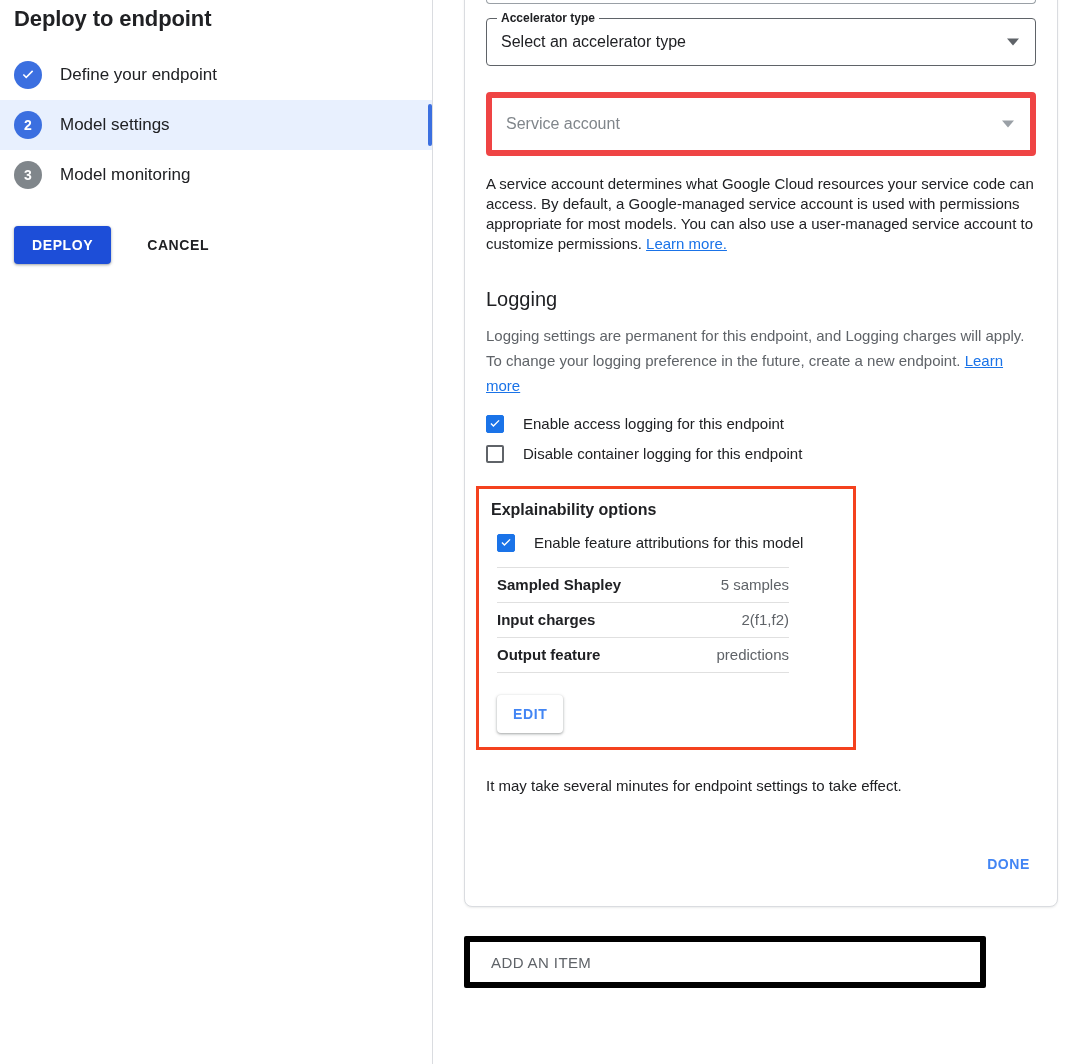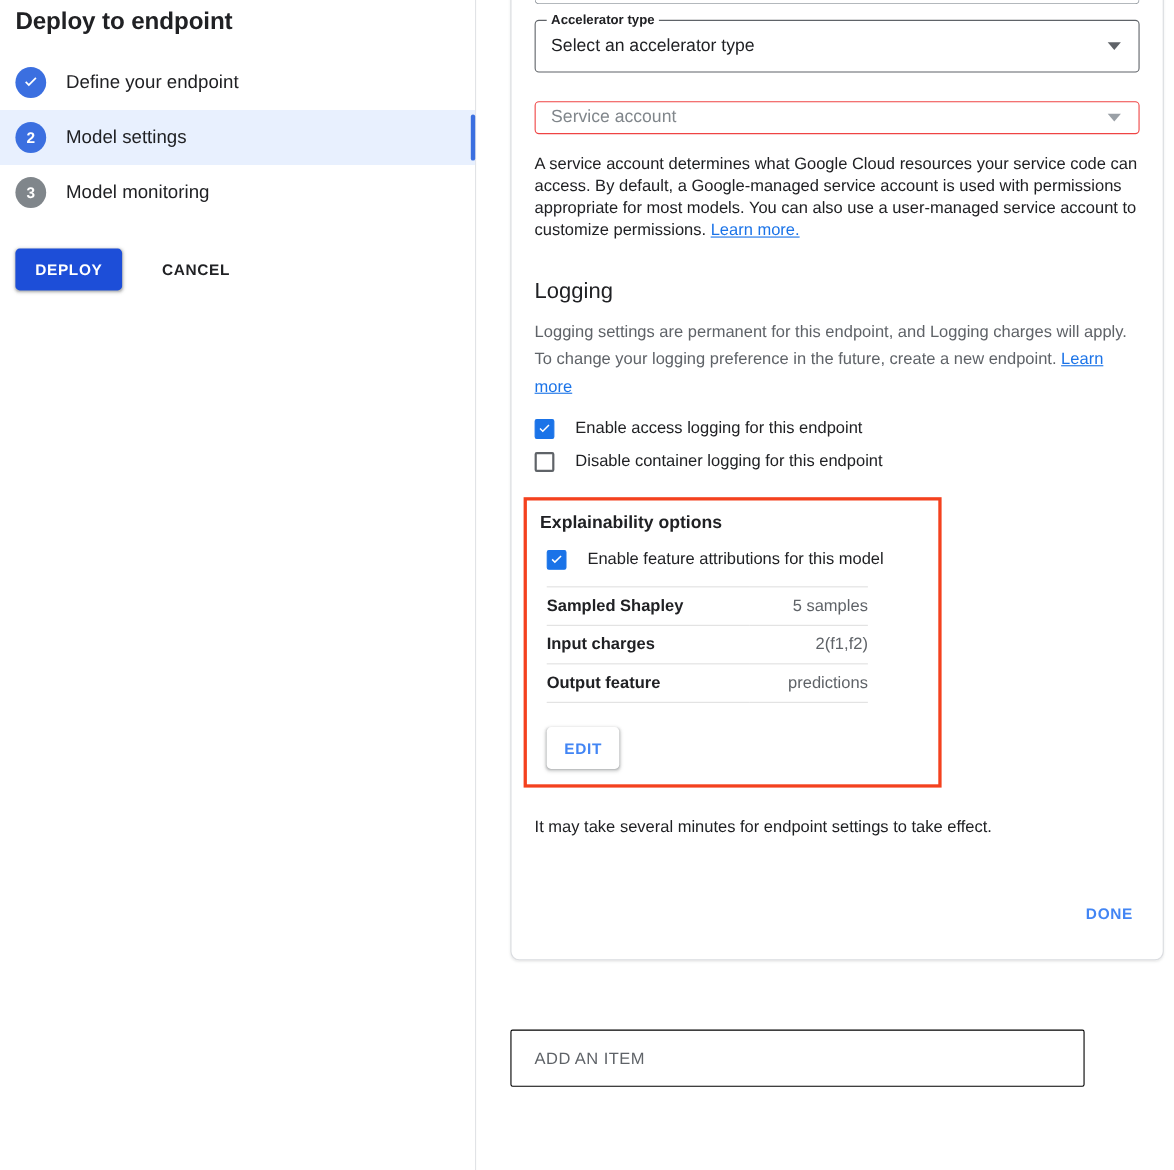--- a/index.html
+++ b/index.html
@@ -177,22 +177,22 @@
     color: #202124;
     line-height: 14px;
   }
   .outlined-field .value {
     font-size: 16px;
     color: #202124;
   }
   .plain-field {
     position: relative;
     margin-top: 26px;
-    height: 30px;
-    border: 1px solid #ef4444;
+    height: 64px;
+    border: 6px solid #ef4444;
     border-radius: 4px;
     display: flex;
     align-items: center;
     padding: 0 14px;
     box-sizing: border-box;
     cursor: pointer;
   }
   .plain-field .value {
     font-size: 16px;
     color: #80868b;
@@ -347,21 +347,21 @@
     padding: 8px 6px;
     margin-top: 12px;
   }
 
   .add-item {
     position: absolute;
     left: 31px;
     top: 936px;
     width: 522px;
     height: 52px;
-    border: 1px solid #000000;
+    border: 6px solid #000000;
     border-radius: 2px;
     box-sizing: border-box;
     display: flex;
     align-items: center;
     padding-left: 21px;
     cursor: pointer;
     background: #ffffff;
   }
   .add-item-label {
     font-size: 15px;

